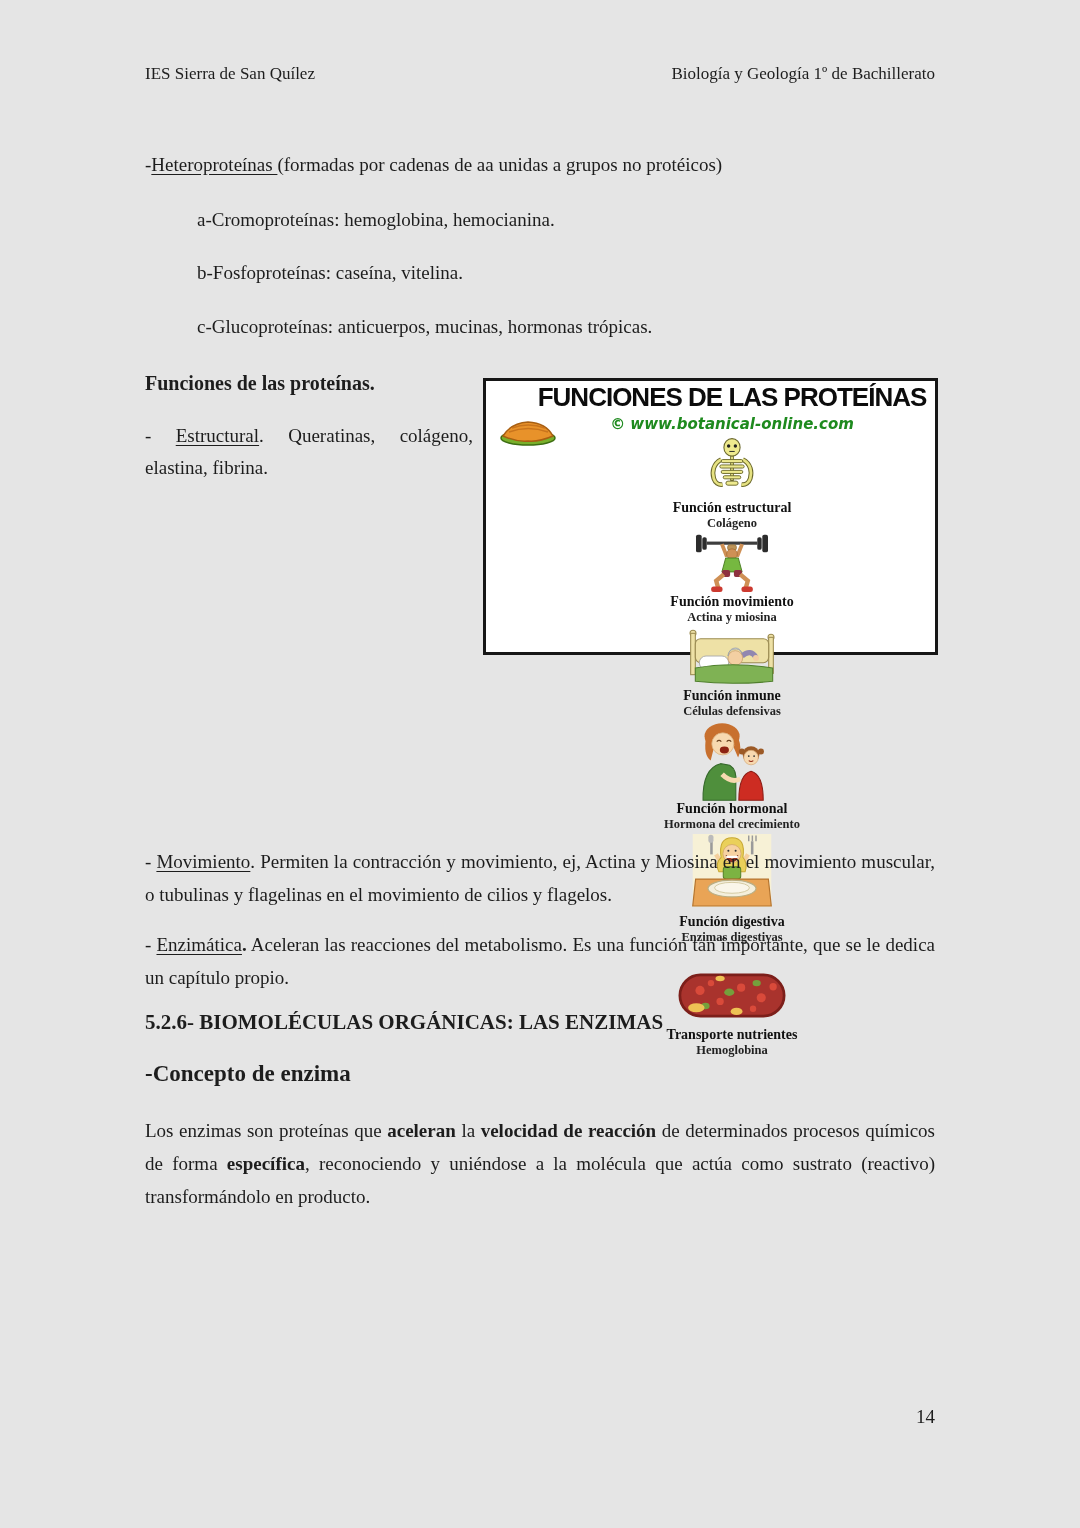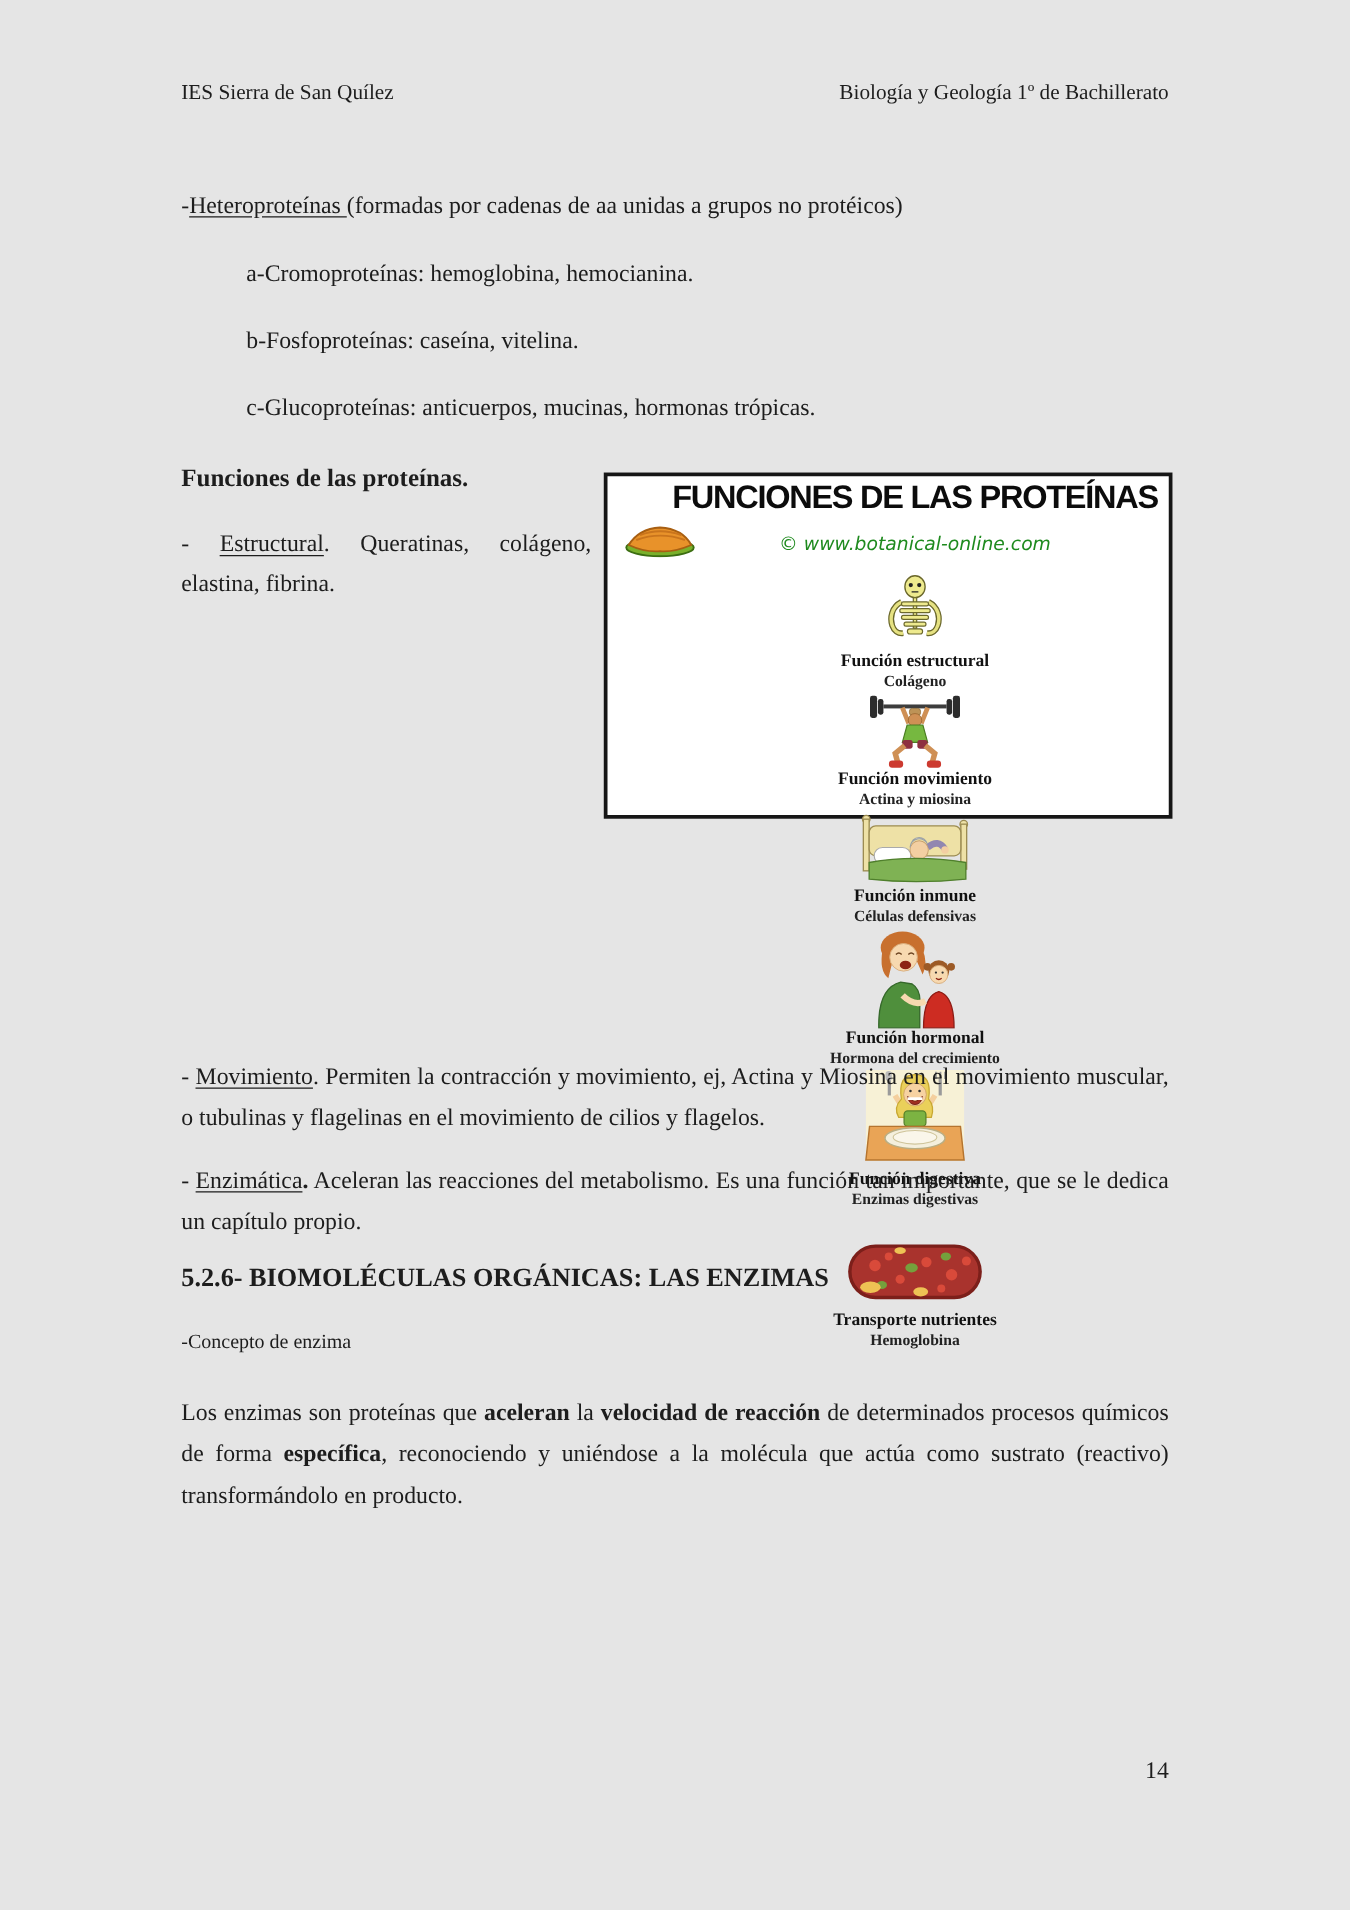--- a/index.html
+++ b/index.html
@@ -19,38 +19,38 @@
   u{text-decoration:underline;text-underline-offset:3px;}
   b.term-dot{font-weight:bold;}
   .page-header{
     position:absolute;top:63px;left:145px;width:790px;
     display:flex;justify-content:space-between;
     font-size:17px;line-height:22px;
   }
   .fn-heading{position:absolute;top:370px;left:145px;margin:0;font-size:20px;font-weight:bold;line-height:26px;}
   .leftcol{width:328px;line-height:32px;}
   .section-heading{position:absolute;top:1008px;left:145px;margin:0;font-size:21px;font-weight:bold;line-height:28px;}
-  .sub-heading{position:absolute;top:1061px;left:145px;margin:0;font-size:16px;font-weight:normal;line-height:26px;}
+  .sub-heading{position:absolute;top:1061px;left:145px;margin:0;font-size:23px;font-weight:bold;line-height:26px;}
   .page-number{position:absolute;top:1406px;left:145px;width:790px;text-align:right;font-size:19px;}
 
   
   .protein-figure{
     position:absolute;top:378px;left:483px;width:455px;height:277px;
     border:3px solid #161616;box-sizing:border-box;background:#ffffff;
     font-family:"DejaVu Sans", sans-serif;
     padding-left:43px;
   }
   .fig-title{
     margin:2px 0 0 0;text-align:center;
     font-family:"Liberation Sans", sans-serif;
     font-weight:bold;font-size:26px;line-height:28px;letter-spacing:-1px;color:#0c0c0c;
   }
   .fig-credit{
-    margin:15px;text-align:center;
-    color:#1e8a1e;font-weight:normal;font-style:italic;
+    margin:4px;text-align:center;
+    color:#1e8a1e;font-weight:bold;font-style:italic;
     font-size:15px;line-height:18px;
   }
   .corner-food{position:absolute;left:12px;top:33px;width:60px;height:32px;}
   .fig-grid{
     display:grid;grid-template-columns:repeat(1,1fr);
     padding:0 4px;margin-top:1px;font-family:Liberation Serif, serif;
   }
   .panel{text-align:center;overflow:visible;}
   .icon-box{display:flex;align-items:flex-end;justify-content:center;}
   .row1 .icon-box{height:63px;}

